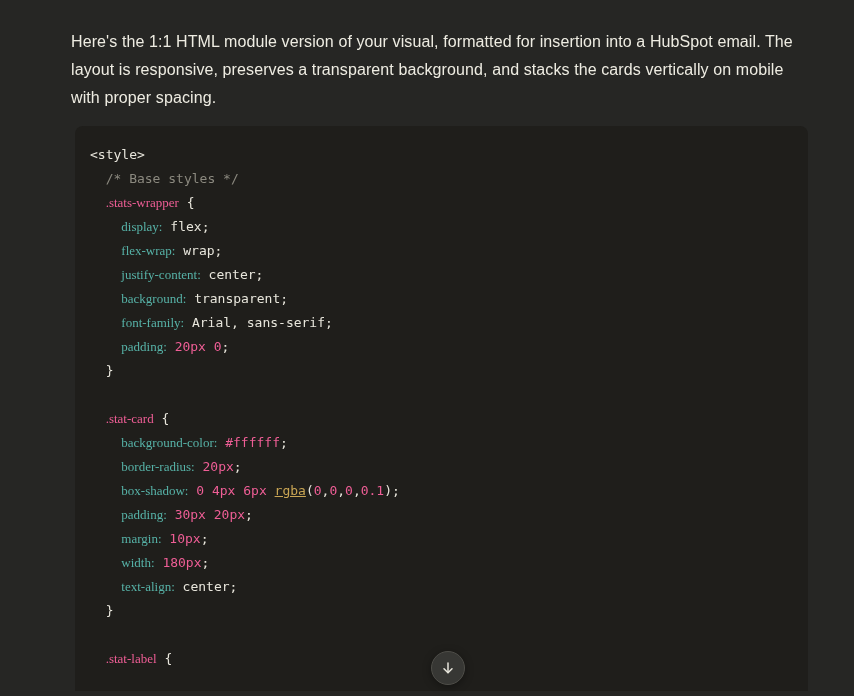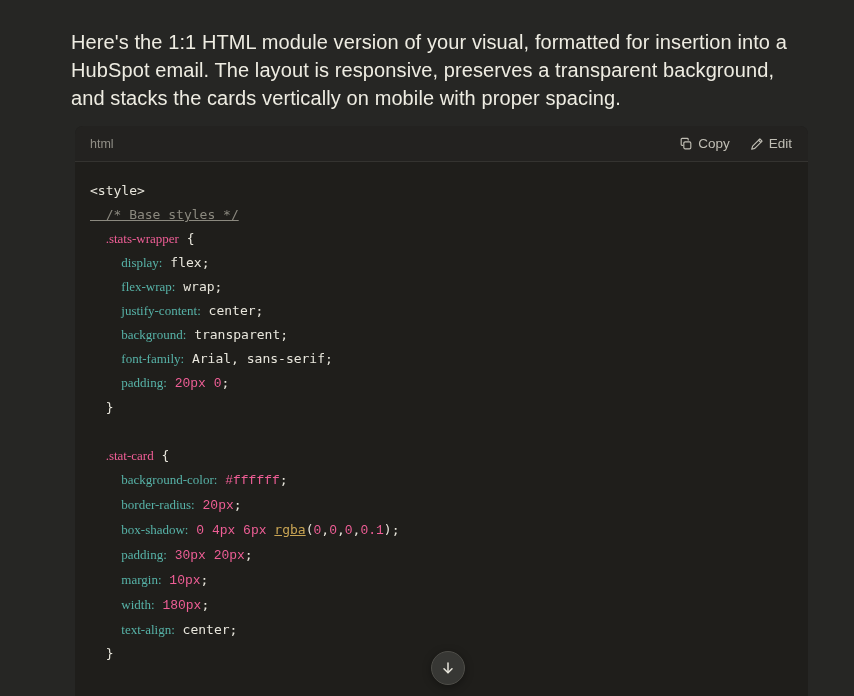--- a/index.html
+++ b/index.html
@@ -25,21 +25,21 @@
   body {
     width: 854px;
     height: 696px;
     background: var(--page-bg);
     overflow: hidden;
     position: relative;
     font-family: "Liberation Sans", sans-serif;
   }
   .intro {
     color: var(--text);
-    font-size: 20px;
+    font-size: 16px;
     line-height: 28px;
     width: 742px;
     margin: 28px 0 11px 71px;
     letter-spacing: 0.1px;
   }
   .code-block {
     margin: 14px 0 0 75px;
     width: 733px;
     background: var(--code-bg);
     border-radius: 8px 8px 0 0;
@@ -80,25 +80,25 @@
     margin: 0;
     padding: 17px 15px 20px 15px;
     font-family: "DejaVu Sans Mono", monospace;
     font-size: 13px;
     line-height: 24px;
     color: var(--plain);
     white-space: pre;
   }
   .code-line { min-height: 24px; }
   .tok-plain    { color: var(--plain); }
-  .tok-comment  { color: var(--comment); text-decoration: underline; }
+  .tok-comment  { color: var(--comment); }
   .tok-selector { color: var(--selector); font-family: Liberation Serif, serif; }
   .tok-property { color: var(--property); font-family: Liberation Serif, serif; }
   .tok-value    { color: var(--value); }
-  .tok-number   { color: var(--number); font-family: Liberation Mono, monospace; }
+  .tok-number   { color: var(--number); }
   .tok-func     { color: var(--func); text-decoration: underline; }
   .scroll-down-btn {
     position: absolute;
     left: 431px;
     top: 651px;
     width: 34px;
     height: 34px;
     border-radius: 50%;
     background: var(--scroll-btn-bg);
     border: 1px solid var(--scroll-btn-border);
@@ -111,43 +111,20 @@
   }
   .scroll-down-btn svg { display: block; }
 </style>
 </head>
 <body>
 
 <div class="message">
   <p class="intro">Here's the 1:1 HTML module version of your visual, formatted for insertion into a HubSpot email. The layout is responsive, preserves a transparent background, and stacks the cards vertically on mobile with proper spacing.</p>
 
   <div class="code-block">
-    <div class="code-header">
-      <span class="code-lang">html</span>
-      <div class="code-actions">
-        <button class="code-action-btn">
-          <span>
-            <svg width="14" height="14" viewBox="0 0 16 16" fill="none" stroke="currentColor" stroke-width="1.3" stroke-linecap="round" stroke-linejoin="round">
-              <rect x="5.5" y="5.5" width="8" height="8" rx="1.5"></rect>
-              <path d="M10.5 3.5v-1a1 1 0 0 0-1-1h-6a1 1 0 0 0-1 1v6a1 1 0 0 0 1 1h1"></path>
-            </svg>
-          </span>
-          <span>Copy</span>
-        </button>
-        <button class="code-action-btn">
-          <span>
-            <svg width="14" height="14" viewBox="0 0 16 16" fill="none" stroke="currentColor" stroke-width="1.3" stroke-linecap="round" stroke-linejoin="round">
-              <path d="M11.3 2.2l2.5 2.5L5.5 13 2 14l1-3.5z"></path>
-              <path d="M9.8 3.7l2.5 2.5"></path>
-            </svg>
-          </span>
-          <span>Edit</span>
-        </button>
-      </div>
-    </div>
     <pre class="code-content"><div class="code-line"><span class="tok-plain">&lt;style&gt;</span></div><div class="code-line"><span class="tok-comment">  /* Base styles */</span></div><div class="code-line"><span class="tok-plain">  </span><span class="tok-selector">.stats-wrapper</span><span class="tok-plain"> {</span></div><div class="code-line"><span class="tok-plain">    </span><span class="tok-property">display:</span><span class="tok-plain"> </span><span class="tok-value">flex</span><span class="tok-plain">;</span></div><div class="code-line"><span class="tok-plain">    </span><span class="tok-property">flex-wrap:</span><span class="tok-plain"> </span><span class="tok-value">wrap</span><span class="tok-plain">;</span></div><div class="code-line"><span class="tok-plain">    </span><span class="tok-property">justify-content:</span><span class="tok-plain"> </span><span class="tok-value">center</span><span class="tok-plain">;</span></div><div class="code-line"><span class="tok-plain">    </span><span class="tok-property">background:</span><span class="tok-plain"> </span><span class="tok-value">transparent</span><span class="tok-plain">;</span></div><div class="code-line"><span class="tok-plain">    </span><span class="tok-property">font-family:</span><span class="tok-plain"> </span><span class="tok-value">Arial, sans-serif</span><span class="tok-plain">;</span></div><div class="code-line"><span class="tok-plain">    </span><span class="tok-property">padding:</span><span class="tok-plain"> </span><span class="tok-number">20px 0</span><span class="tok-plain">;</span></div><div class="code-line"><span class="tok-plain">  }</span></div><div class="code-line"></div><div class="code-line"><span class="tok-plain">  </span><span class="tok-selector">.stat-card</span><span class="tok-plain"> {</span></div><div class="code-line"><span class="tok-plain">    </span><span class="tok-property">background-color:</span><span class="tok-plain"> </span><span class="tok-number">#ffffff</span><span class="tok-plain">;</span></div><div class="code-line"><span class="tok-plain">    </span><span class="tok-property">border-radius:</span><span class="tok-plain"> </span><span class="tok-number">20px</span><span class="tok-plain">;</span></div><div class="code-line"><span class="tok-plain">    </span><span class="tok-property">box-shadow:</span><span class="tok-plain"> </span><span class="tok-number">0 4px 6px</span><span class="tok-plain"> </span><span class="tok-func">rgba</span><span class="tok-plain">(</span><span class="tok-number">0</span><span class="tok-plain">,</span><span class="tok-number">0</span><span class="tok-plain">,</span><span class="tok-number">0</span><span class="tok-plain">,</span><span class="tok-number">0.1</span><span class="tok-plain">);</span></div><div class="code-line"><span class="tok-plain">    </span><span class="tok-property">padding:</span><span class="tok-plain"> </span><span class="tok-number">30px 20px</span><span class="tok-plain">;</span></div><div class="code-line"><span class="tok-plain">    </span><span class="tok-property">margin:</span><span class="tok-plain"> </span><span class="tok-number">10px</span><span class="tok-plain">;</span></div><div class="code-line"><span class="tok-plain">    </span><span class="tok-property">width:</span><span class="tok-plain"> </span><span class="tok-number">180px</span><span class="tok-plain">;</span></div><div class="code-line"><span class="tok-plain">    </span><span class="tok-property">text-align:</span><span class="tok-plain"> </span><span class="tok-value">center</span><span class="tok-plain">;</span></div><div class="code-line"><span class="tok-plain">  }</span></div><div class="code-line"></div><div class="code-line"><span class="tok-plain">  </span><span class="tok-selector">.stat-label</span><span class="tok-plain"> {</span></div></pre>
   </div>
 </div>
 
 <button class="scroll-down-btn">
   <span>
     <svg width="16" height="16" viewBox="0 0 16 16" fill="none" stroke="#e8e6dc" stroke-width="1.5" stroke-linecap="round" stroke-linejoin="round">
       <path d="M8 3v9.5"></path>
       <path d="M4 8.8l4 4 4-4"></path>
     </svg>

